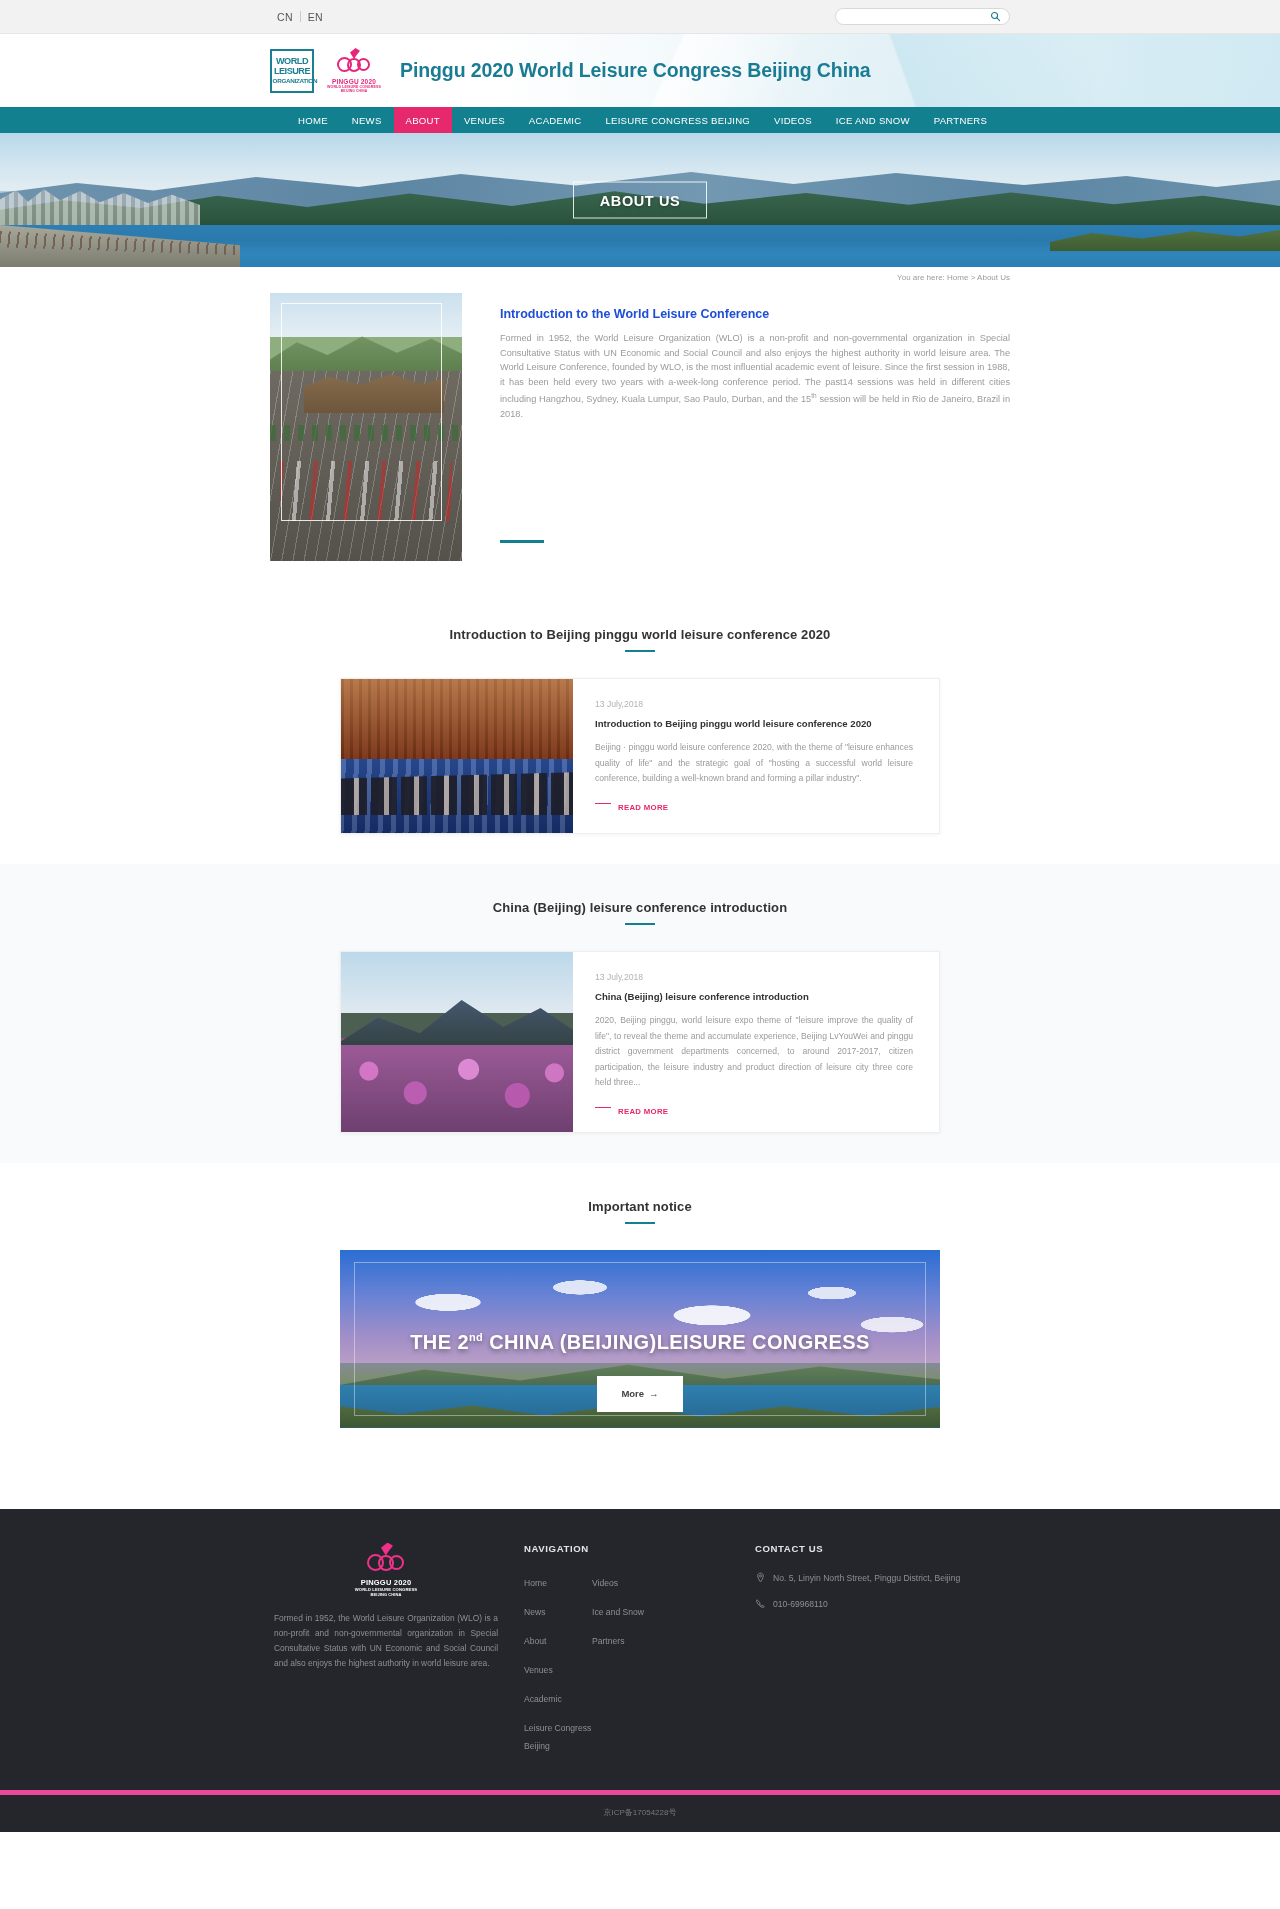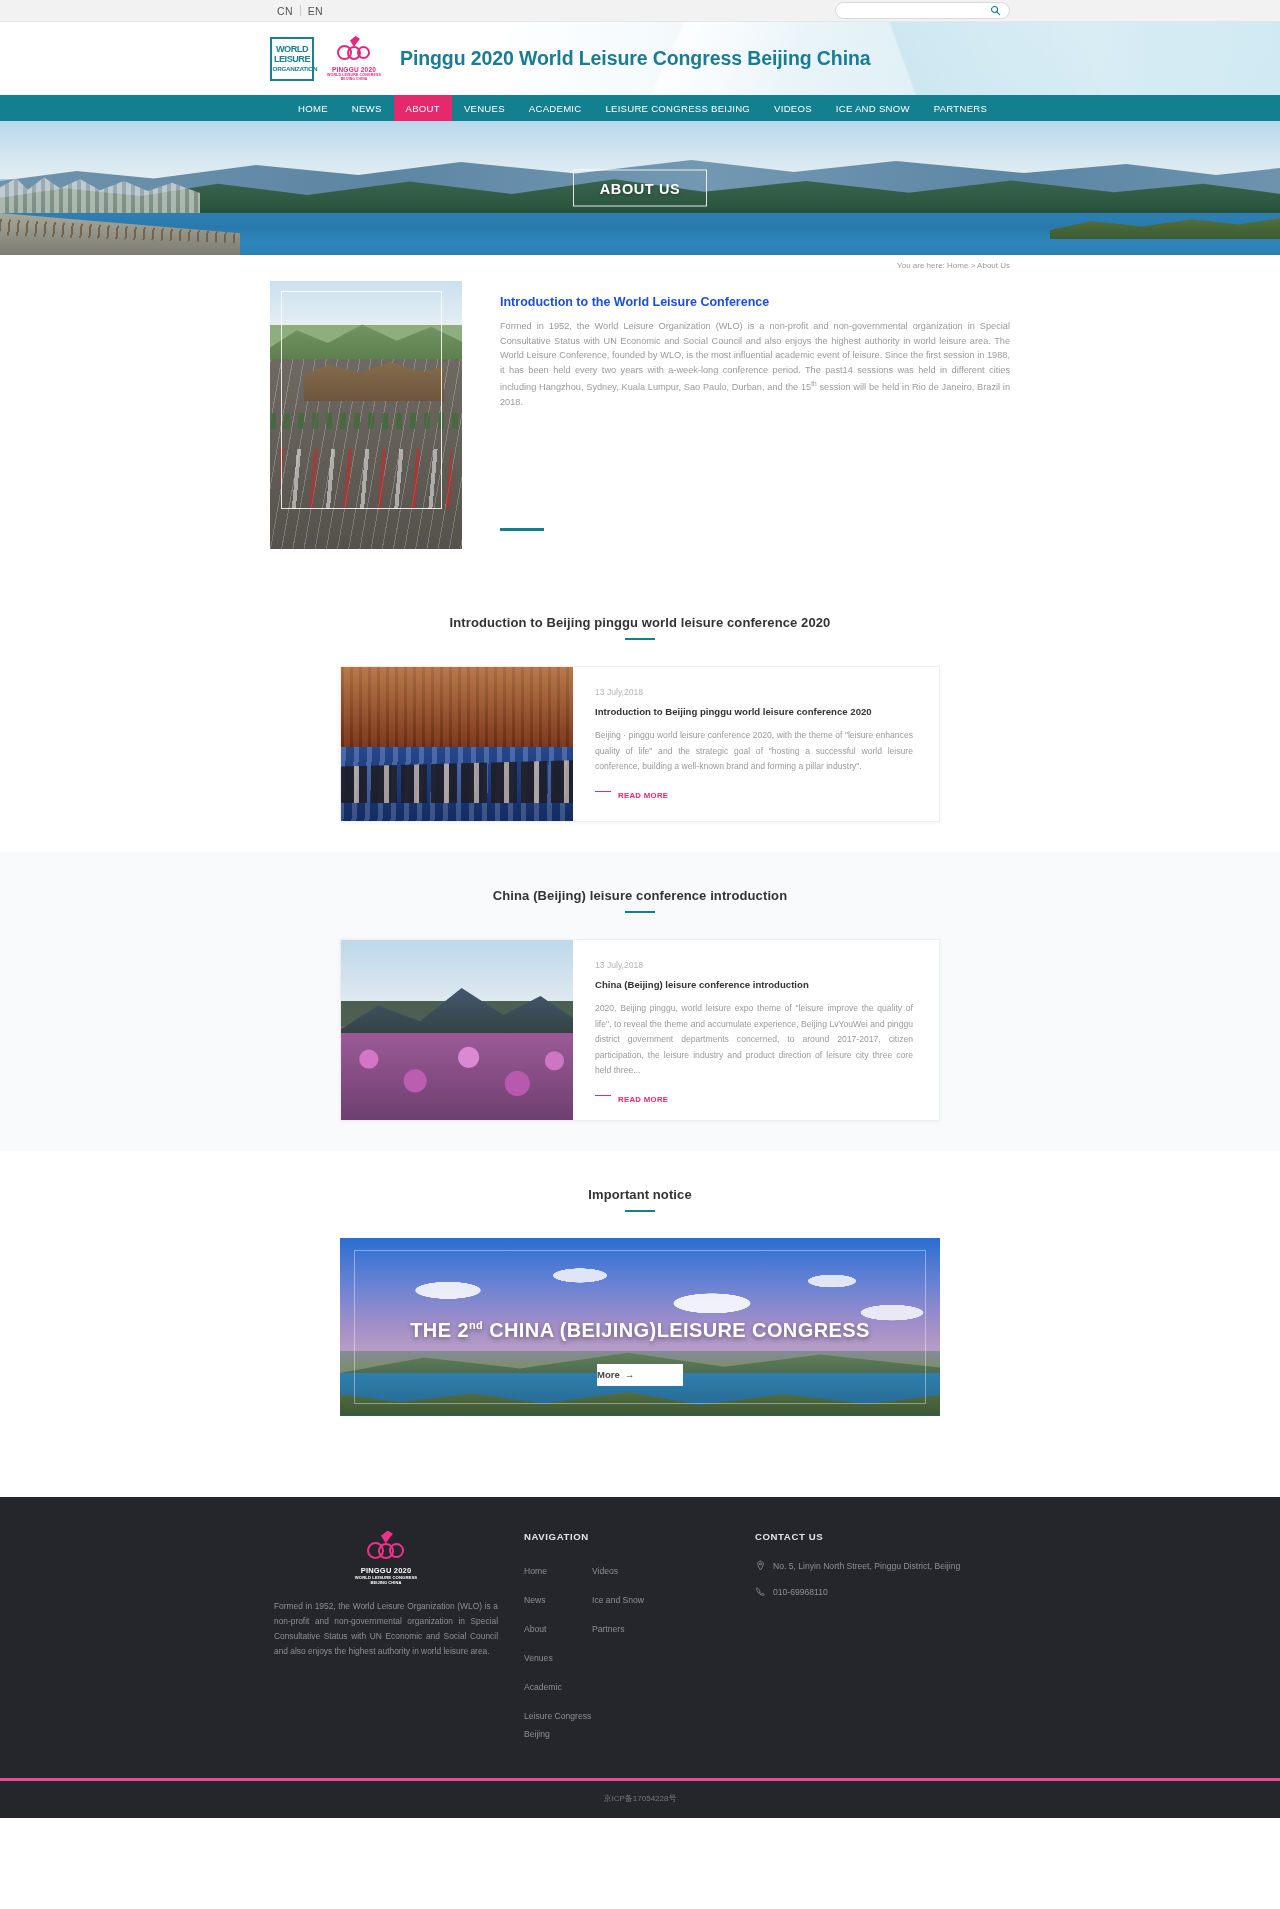--- a/index.html
+++ b/index.html
@@ -8,21 +8,21 @@
     font-family: "Liberation Sans", sans-serif;
     background: #ffffff;
     color: #333;
   }
   body { width: 1280px; overflow-x: hidden; }
 
   .wrap { width: 1280px; margin: 0 auto; }
 
   
   .topbar {
-    height: 22px;
+    height: 34px;
     background: #f2f2f2;
     border-bottom: 1px solid #e6e6e6;
     display: flex;
     align-items: center;
   }
   .topbar-inner {
     width: 740px; margin: 0 auto;
     display: flex; align-items: center; justify-content: space-between;
   }
   .lang { display: flex; align-items: center; font-size: 10.5px; color: #555; }
@@ -349,24 +349,24 @@
   .nb-title {
     position: absolute; left: 0; right: 0; top: 46%;
     text-align: center; color: #fff;
     font-size: 20px; font-weight: 700; letter-spacing: .4px;
     text-shadow: 0 2px 5px rgba(0,0,0,.4);
   }
   .nb-title sup { font-size: 11px; }
   .nb-more {
     position: absolute; left: 50%; top: 71%;
     transform: translateX(-50%);
-    width: 86px; height: 22px;
+    width: 86px; height: 36px;
     background: #fff; color: #444;
     font-size: 9.5px; font-weight: 700;
-    display: flex; align-items: center; justify-content: flex-start; gap: 5px;
+    display: flex; align-items: center; justify-content: center; gap: 5px;
     text-decoration: none;
   }
 
   
   .footer { background: #24262b; padding: 34px 0 0; margin-top: 34px; }
   .footer-inner {
     width: 740px; margin: 0 auto;
     display: flex; align-items: flex-start;
   }
   .f-col-about { width: 232px; text-align: center; }
@@ -396,21 +396,21 @@
   .f-links { display: flex; gap: 0; }
   .f-links ul { list-style: none; width: 68px; }
   .f-links li { margin-bottom: 11px; }
   .f-links a { font-size: 8.6px; color: #8d8f93; text-decoration: none; }
   .f-contact-row {
     display: flex; align-items: center; gap: 7px; margin-bottom: 13px;
     font-size: 8.6px; color: #8d8f93;
   }
   .f-contact-row svg { flex: 0 0 auto; }
   .f-bottom {
-    margin-top: 26px; border-top: 3px solid #ec4899;
+    margin-top: 26px; border-top: 5px solid #ec4899;
     text-align: center; font-size: 8px; color: #74777c;
     padding: 12px 0 14px;
   }
 </style>
 </head>
 <body>
 
 <div class="wrap">
 
   <div class="topbar">

